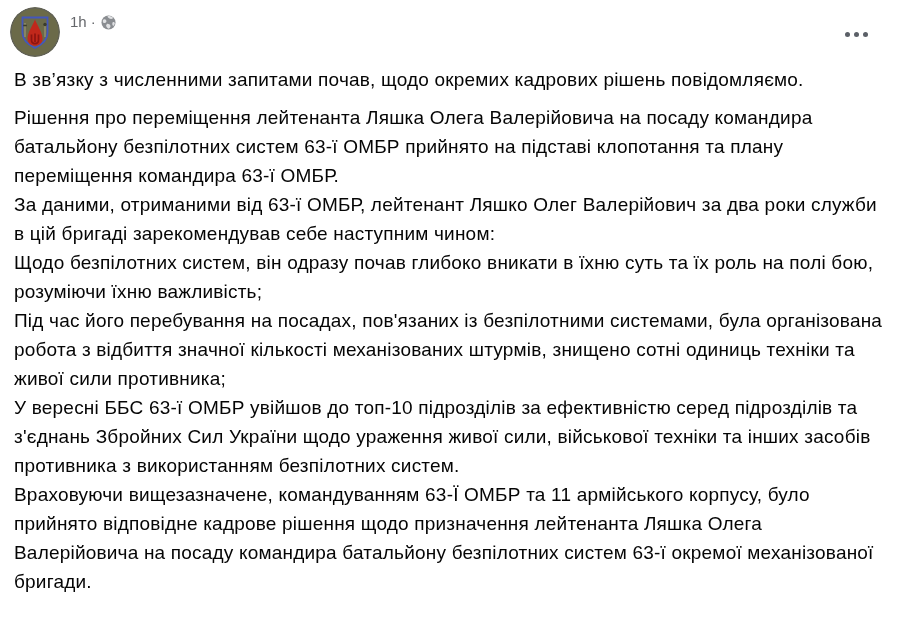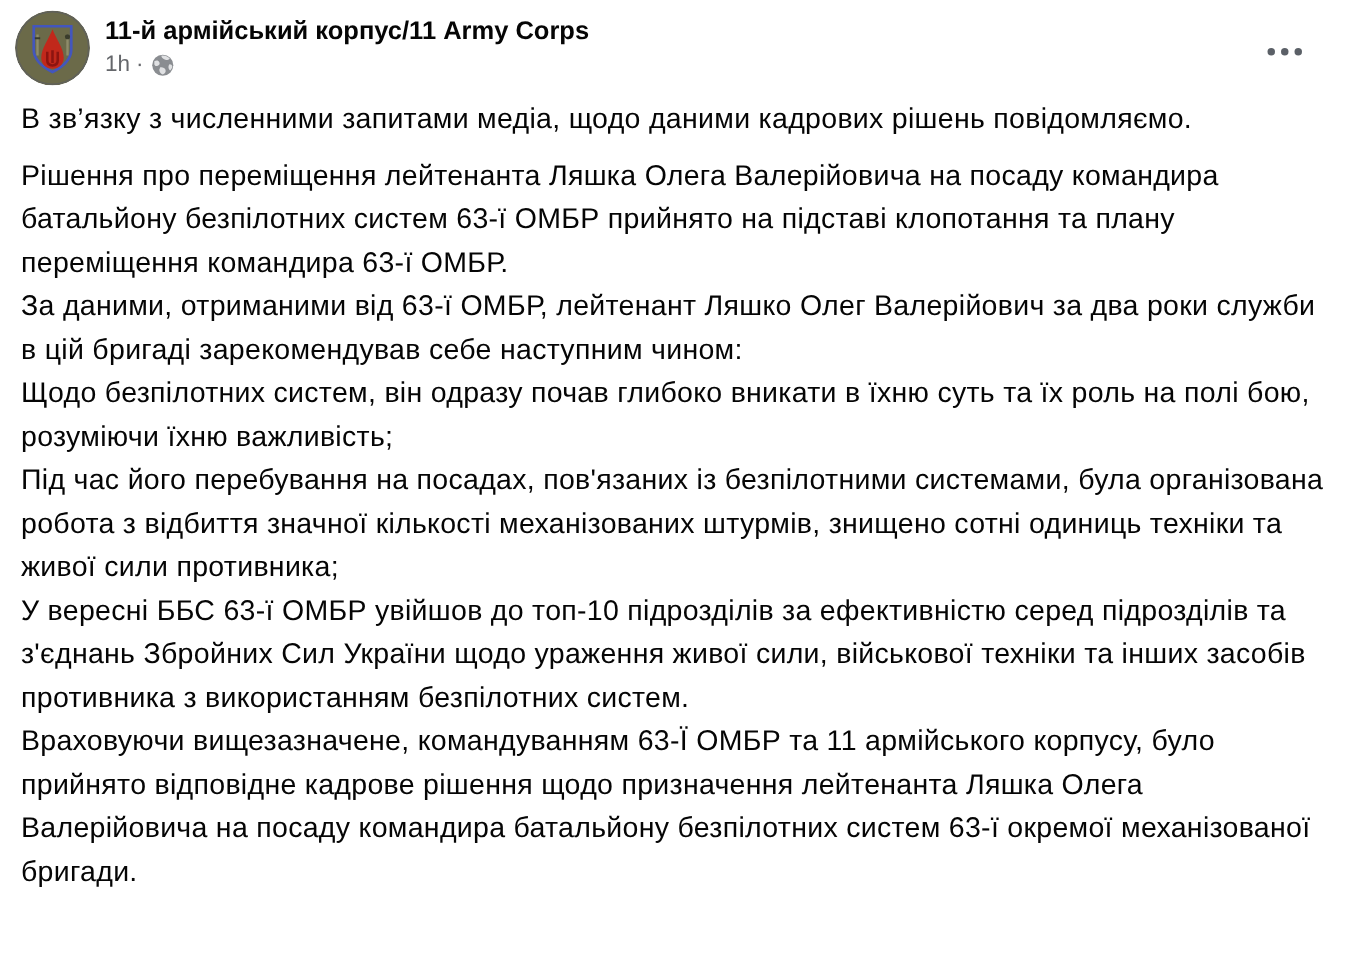--- a/index.html
+++ b/index.html
@@ -106,21 +106,20 @@
           <path d="M25 26.5 v8.5" stroke="#8c1410" stroke-width="1.7"></path>
           <path d="M15 16 v14" stroke="#8e8c6a" stroke-width="1.6"></path>
           <path d="M13.2 18.5 h3.6" stroke="#3a3c2c" stroke-width="1.4"></path>
           <path d="M35 16 v14" stroke="#8e8c6a" stroke-width="1.6"></path>
           <circle cx="35" cy="17.5" r="1.7" fill="#3a3c2c"></circle>
         </svg>
       </span>
     </div>
 
     <div class="header-info">
-      <div class="author-name">11-й армійський корпус/11 Army Corps</div>
       <div class="meta-row">
         <span class="timestamp">1h</span>
         <span class="dot-sep">·</span>
         <span class="globe-icon">
           <svg width="15" height="15" viewBox="0 0 16 16">
             <circle cx="8" cy="8" r="7.5" fill="#8a8d91"></circle>
             <path d="M2 5.2 C3.5 4.2 5 4.6 5.6 5.8 C6.2 7 5.4 8 4.4 8.4 C3.2 8.9 2.4 8.2 2 7.4 Z" fill="#e9eaec" opacity="0.9"></path>
             <path d="M7 1.2 C9 0.9 11.5 1.6 13 3.2 C12 4.4 10.2 4.6 9 3.8 C7.8 3 7 2.2 7 1.2 Z" fill="#e9eaec" opacity="0.9"></path>
             <path d="M6.2 9.5 C7.8 9.2 9.6 10 10 11.4 C10.4 12.8 9.4 14.2 8 14.6 C6.4 14 5.4 12.4 5.6 11 Z" fill="#e9eaec" opacity="0.9"></path>
             <path d="M12.6 7.4 C13.6 7.2 14.6 7.8 14.8 8.8 C14.6 10 14 11 13.2 11.8 C12.2 11 11.8 9.6 12.2 8.4 Z" fill="#e9eaec" opacity="0.9"></path>
@@ -131,21 +130,21 @@
 
   </div>
 
   <div class="options-btn">
     <span class="dot"></span>
     <span class="dot"></span>
     <span class="dot"></span>
   </div>
 
   <div class="post-body">
-    <p class="post-paragraph">В зв’язку з численними запитами медіа, щодо даними кадрових рішень повідомляємо.</p>
+    <p class="post-paragraph">В зв’язку з численними запитами почав, щодо окремих кадрових рішень повідомляємо.</p>
     <p class="post-paragraph">Рішення про переміщення лейтенанта Ляшка Олега Валерійовича на посаду командира батальйону безпілотних систем 63-ї ОМБР прийнято на підставі клопотання та плану переміщення командира 63-ї ОМБР.
 За даними, отриманими від 63-ї ОМБР, лейтенант Ляшко Олег Валерійович за два роки служби в цій бригаді зарекомендував себе наступним чином:
 Щодо безпілотних систем, він одразу почав глибоко вникати в їхню суть та їх роль на полі бою, розуміючи їхню важливість;
 Під час його перебування на посадах, пов'язаних із безпілотними системами, була організована робота з відбиття значної кількості механізованих штурмів, знищено сотні одиниць техніки та живої сили противника;
 У вересні ББС 63-ї ОМБР увійшов до топ-10 підрозділів за ефективністю серед підрозділів та з'єднань Збройних Сил України щодо ураження живої сили, військової техніки та інших засобів противника з використанням безпілотних систем.
 Враховуючи вищезазначене, командуванням 63-Ї ОМБР та 11 армійського корпусу, було прийнято відповідне кадрове рішення щодо призначення лейтенанта Ляшка Олега Валерійовича на посаду командира батальйону безпілотних систем 63-ї окремої механізованої бригади.</p>
   </div>
 
 </div>
 

